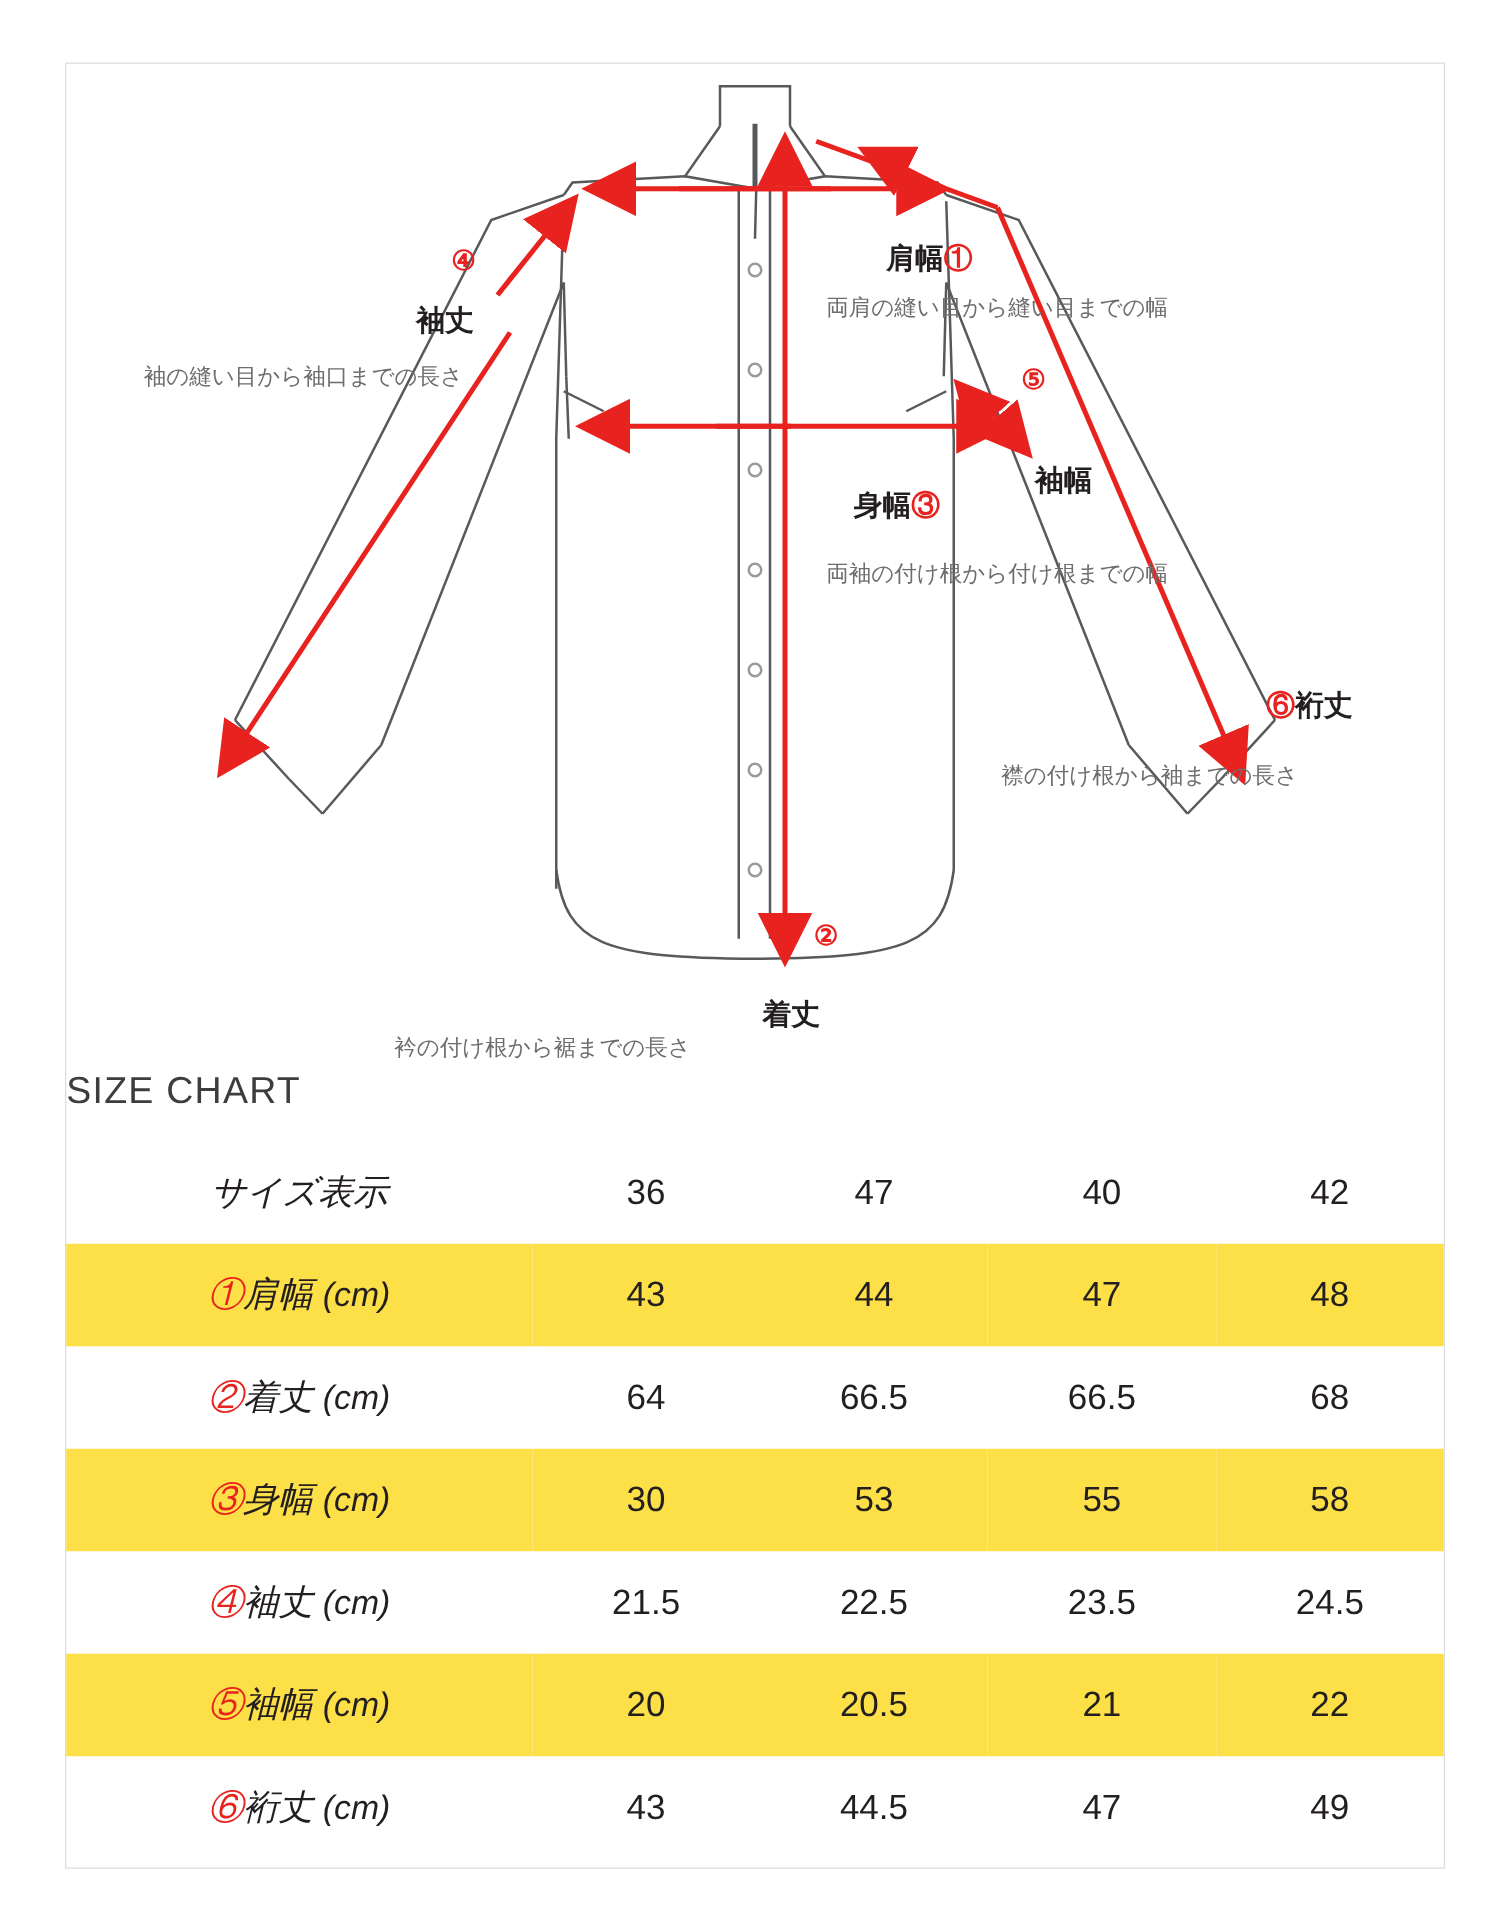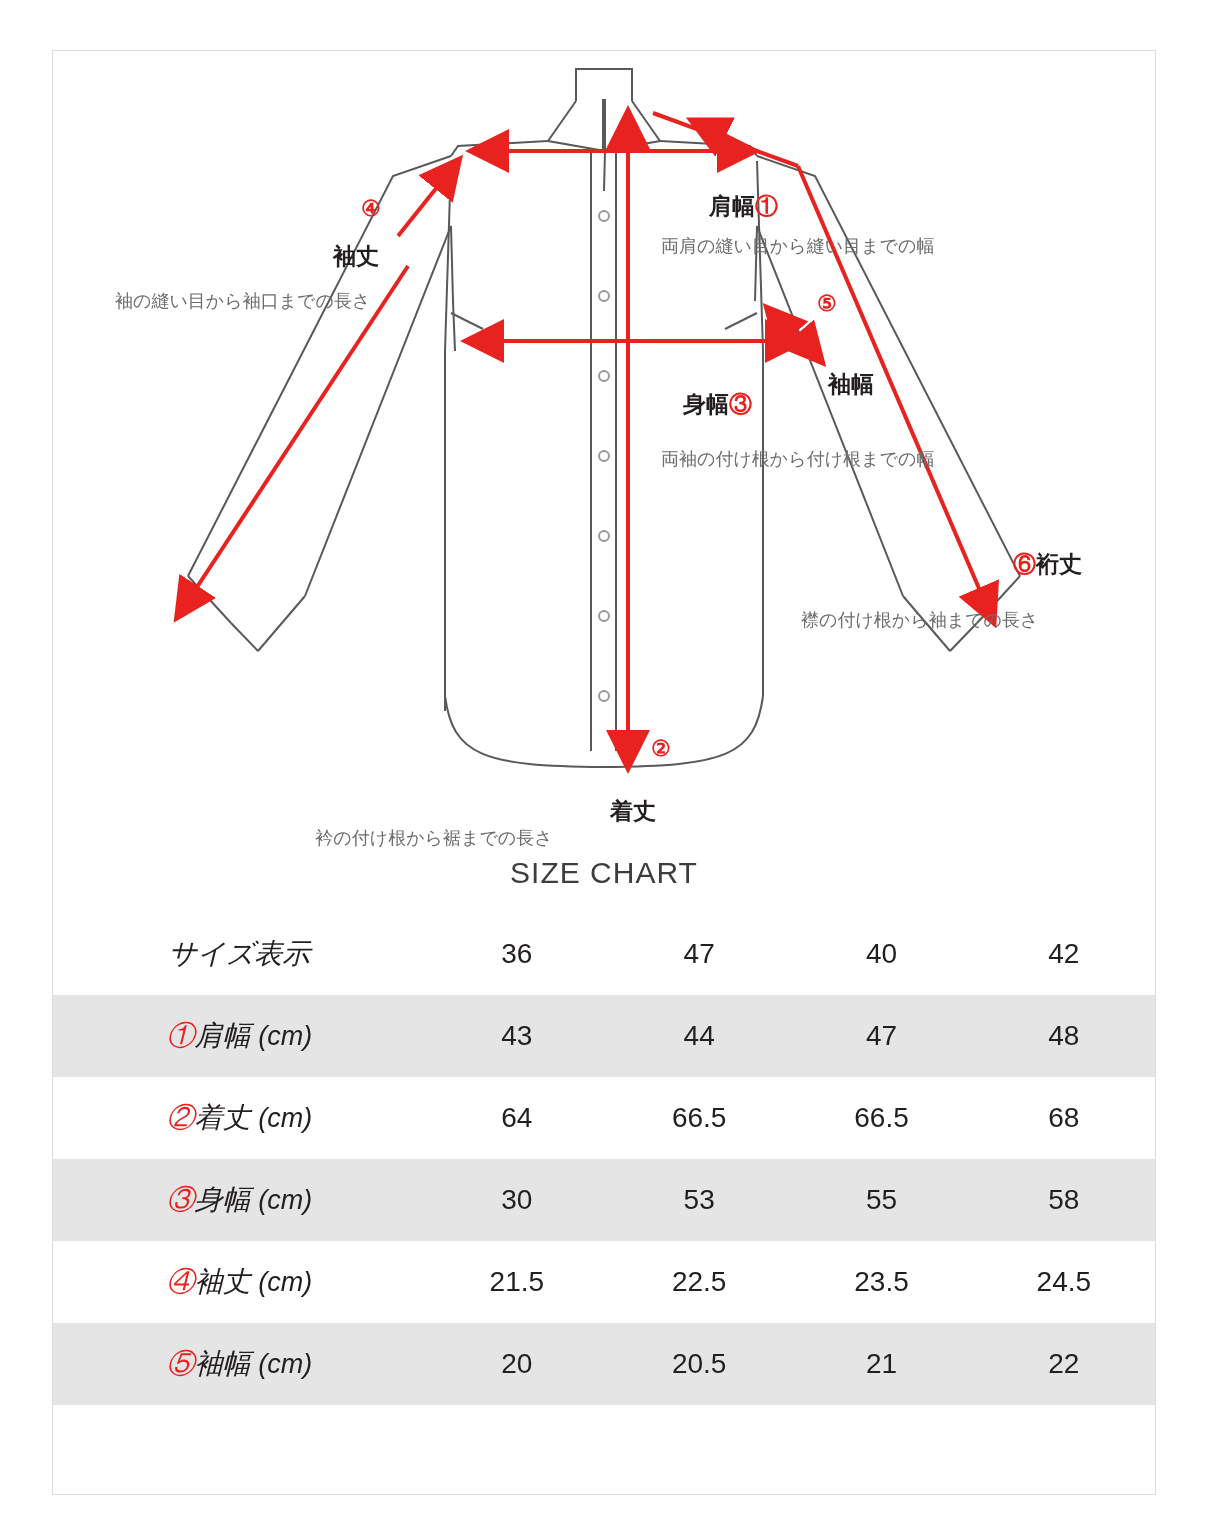--- a/index.html
+++ b/index.html
@@ -62,21 +62,21 @@
   }
   .numred {
     color: #e8231f;
   }
   
   #chart-title {
     position: absolute;
     left: 0;
     top: 805px;
     width: 1102px;
-    text-align: center;
+    text-align: left;
     font-size: 30px;
     color: #3d3d3d;
     letter-spacing: 1px;
   }
   table {
     position: absolute;
     left: 0;
     top: 862px;
     width: 1102px;
     border-collapse: collapse;
@@ -88,21 +88,21 @@
     text-align: center;
     color: #231f20;
     padding: 0;
   }
   td.label {
     width: 372px;
     font-size: 28px;
     font-style: italic;
   }
   td.val { width: 182px; }
-  tr.alt td { background: #e5e5e5; }
+  tr.alt td { background: #fde047; }
   .cm { font-size: 27px; }
 </style>
 </head>
 <body>
 
 <div id="page">
   <div id="frame">
 
     <div id="illustration">
 
@@ -273,17 +273,26 @@
         <tr class="alt">
           <td class="label">
             <span class="numred">⑤</span><span>袖幅</span> <span class="cm">(cm)</span>
           </td>
           <td class="val">20</td>
           <td class="val">20.5</td>
           <td class="val">21</td>
           <td class="val">22</td>
         </tr>
 
+        <tr>
+          <td class="label">
+            <span class="numred">⑥</span><span>裄丈</span> <span class="cm">(cm)</span>
+          </td>
+          <td class="val">43</td>
+          <td class="val">44.5</td>
+          <td class="val">47</td>
+          <td class="val">49</td>
+        </tr>
       </tbody>
     </table>
 
   </div>
 </div>
 
 </body></html>

